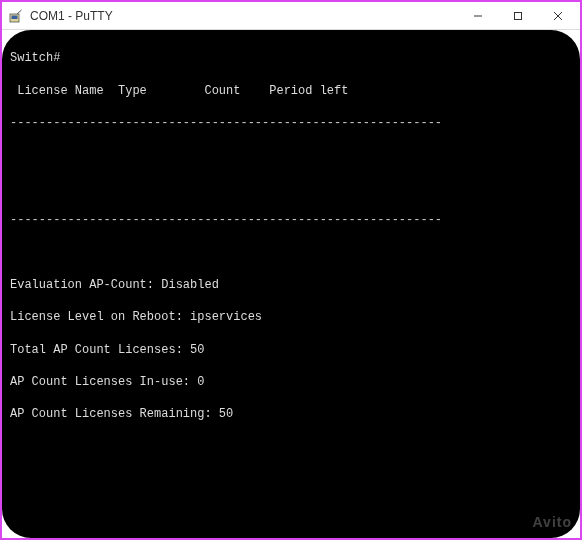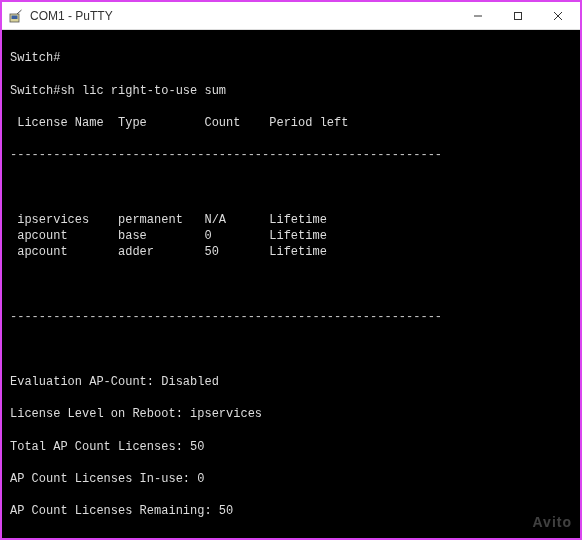--- a/index.html
+++ b/index.html
@@ -49,20 +49,21 @@
   }
   .terminal {
     flex: 1;
     background: #000;
     color: #ddd;
     padding: 4px 8px;
     line-height: 1.35;
     white-space: pre;
     overflow: hidden;
     position: relative;
+    border-radius: 29px;
   }
   .row { white-space: pre; }
   .watermark {
     position: absolute;
     right: 8px;
     bottom: 6px;
     color: rgba(255,255,255,0.25);
     font-family: Arial, sans-serif;
     font-size: 14px;
     font-weight: bold;
@@ -98,25 +99,23 @@
     <div class="win-btn close">
       <svg width="10" height="10" viewBox="0 0 10 10">
           <line x1="1" y1="1" x2="9" y2="9" stroke="#333" stroke-width="1"></line>
           <line x1="9" y1="1" x2="1" y2="9" stroke="#333" stroke-width="1"></line>
         </svg>
     </div>
   </div>
 
   <div class="terminal">
 <div class="row">Switch#</div>
-<div class="row"><span>Switch#</span><span>sh lic right-to-use sum</span></div>
 <div class="row" id="sum-header"> License Name  Type        Count    Period left</div>
 <div class="row dashline">------------------------------------------------------------</div>
 <div class="row"> </div>
-<div id="sum-body"><div class="row"> ipservices    permanent   N/A      Lifetime</div><div class="row"> apcount       base        0        Lifetime</div><div class="row"> apcount       adder       50       Lifetime</div></div>
 <div class="row"> </div>
 <div class="row dashline">------------------------------------------------------------</div>
 <div class="row"> </div>
 <div class="row">Evaluation AP-Count: Disabled</div>
 <div class="row">License Level on Reboot: ipservices</div>
 <div class="row">Total AP Count Licenses: 50</div>
 <div class="row">AP Count Licenses In-use: 0</div>
 <div class="row">AP Count Licenses Remaining: 50</div>
 
 

